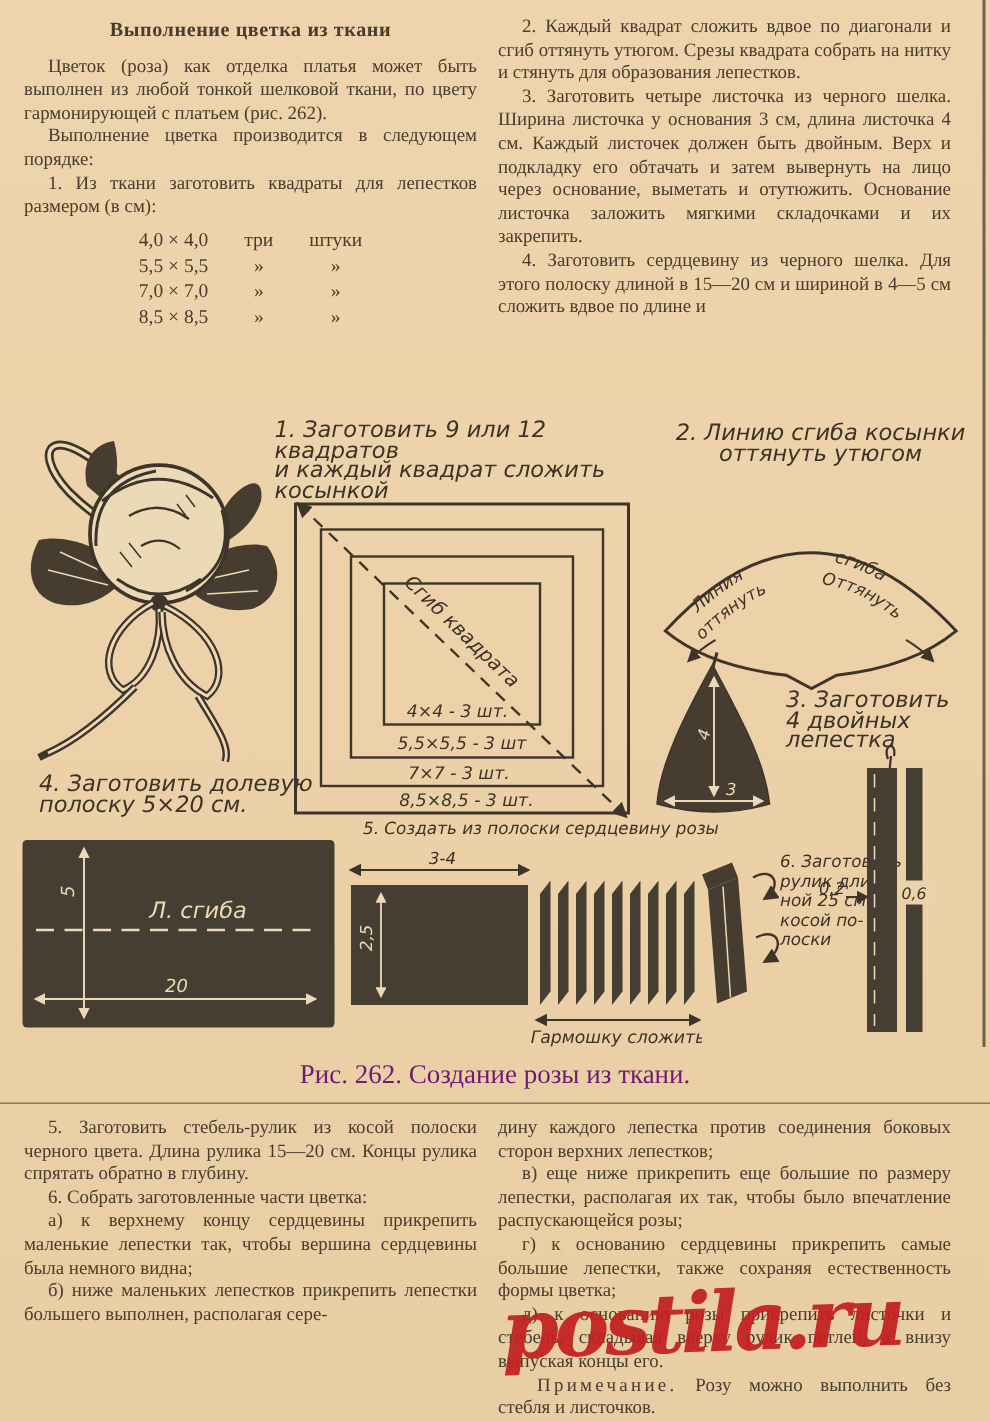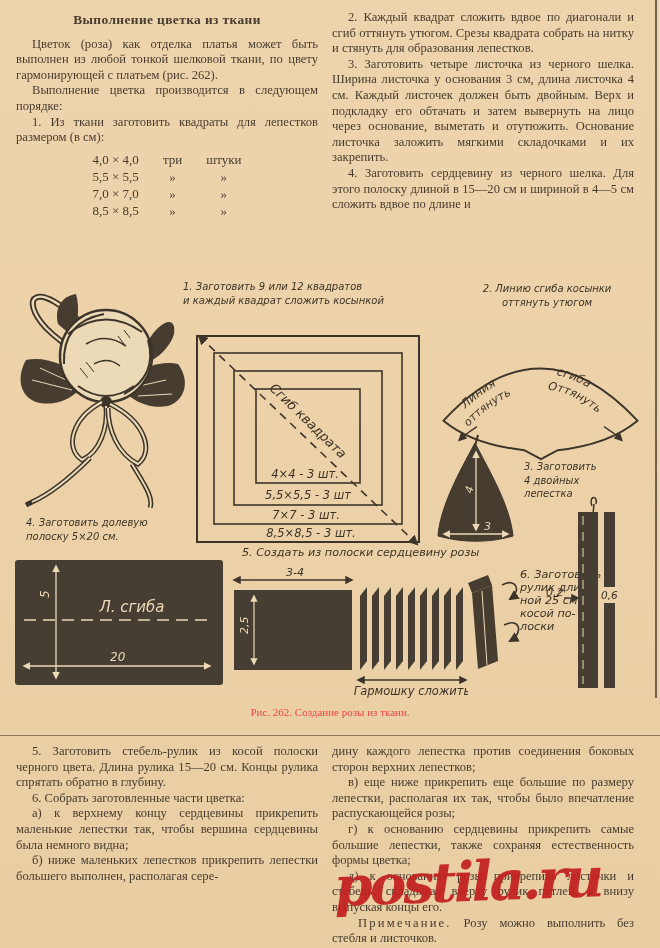--- a/index.html
+++ b/index.html
@@ -13,23 +13,23 @@
   .top-section{height:254px;}
   p{margin:0;text-indent:16px;}
   p.noind{text-indent:0;}
   .title{text-align:center;font-weight:bold;text-indent:0;font-size:13.4px;letter-spacing:.4px;margin:2px 0 9px 0;}
   .sizes{display:grid;grid-template-columns:auto auto auto;column-gap:24px;row-gap:1px;
          width:max-content;margin:6px auto 2px auto;font-size:13px;line-height:16px;}
   .sizes .qa,.sizes .qb{text-align:center;}
   .figure{position:relative;height:482px;}
   .abs{position:absolute;}
   .lab{position:absolute;font-family:"DejaVu Sans",sans-serif;font-style:italic;font-weight:500;
-       font-size:10px;line-height:13.6px;color:#3c3326;white-space:pre-line;}
+       font-size:15px;line-height:13.6px;color:#3c3326;white-space:pre-line;}
   .lab.small{font-size:11.2px;line-height:13px;}
-  .caption{position:absolute;left:0;right:0;top:452px;text-align:center;font-size:11px;color:#ef4444;}
+  .caption{position:absolute;left:0;right:0;top:452px;text-align:center;font-size:18px;color:#701a75;}
   .divider{position:absolute;left:0;right:0;bottom:0;height:1px;background:rgba(72,58,42,.6);}
   .bottom-section{padding-top:8px;}
   .note{text-indent:26px;}
   .note-label{letter-spacing:2.2px;}
   .watermark{position:absolute;left:334px;top:849px;z-index:6;
     font-family:"DejaVu Serif",serif;font-style:italic;font-weight:bold;font-size:55px;
     color:#c32020;letter-spacing:-3px;transform:rotate(-2deg);opacity:.93;white-space:nowrap;}
   .edge-line{position:absolute;top:0;right:3px;width:2px;height:698px;background:#3c3223;opacity:.7;}
   svg text{font-family:"DejaVu Sans",sans-serif;font-style:italic;}
 </style>

